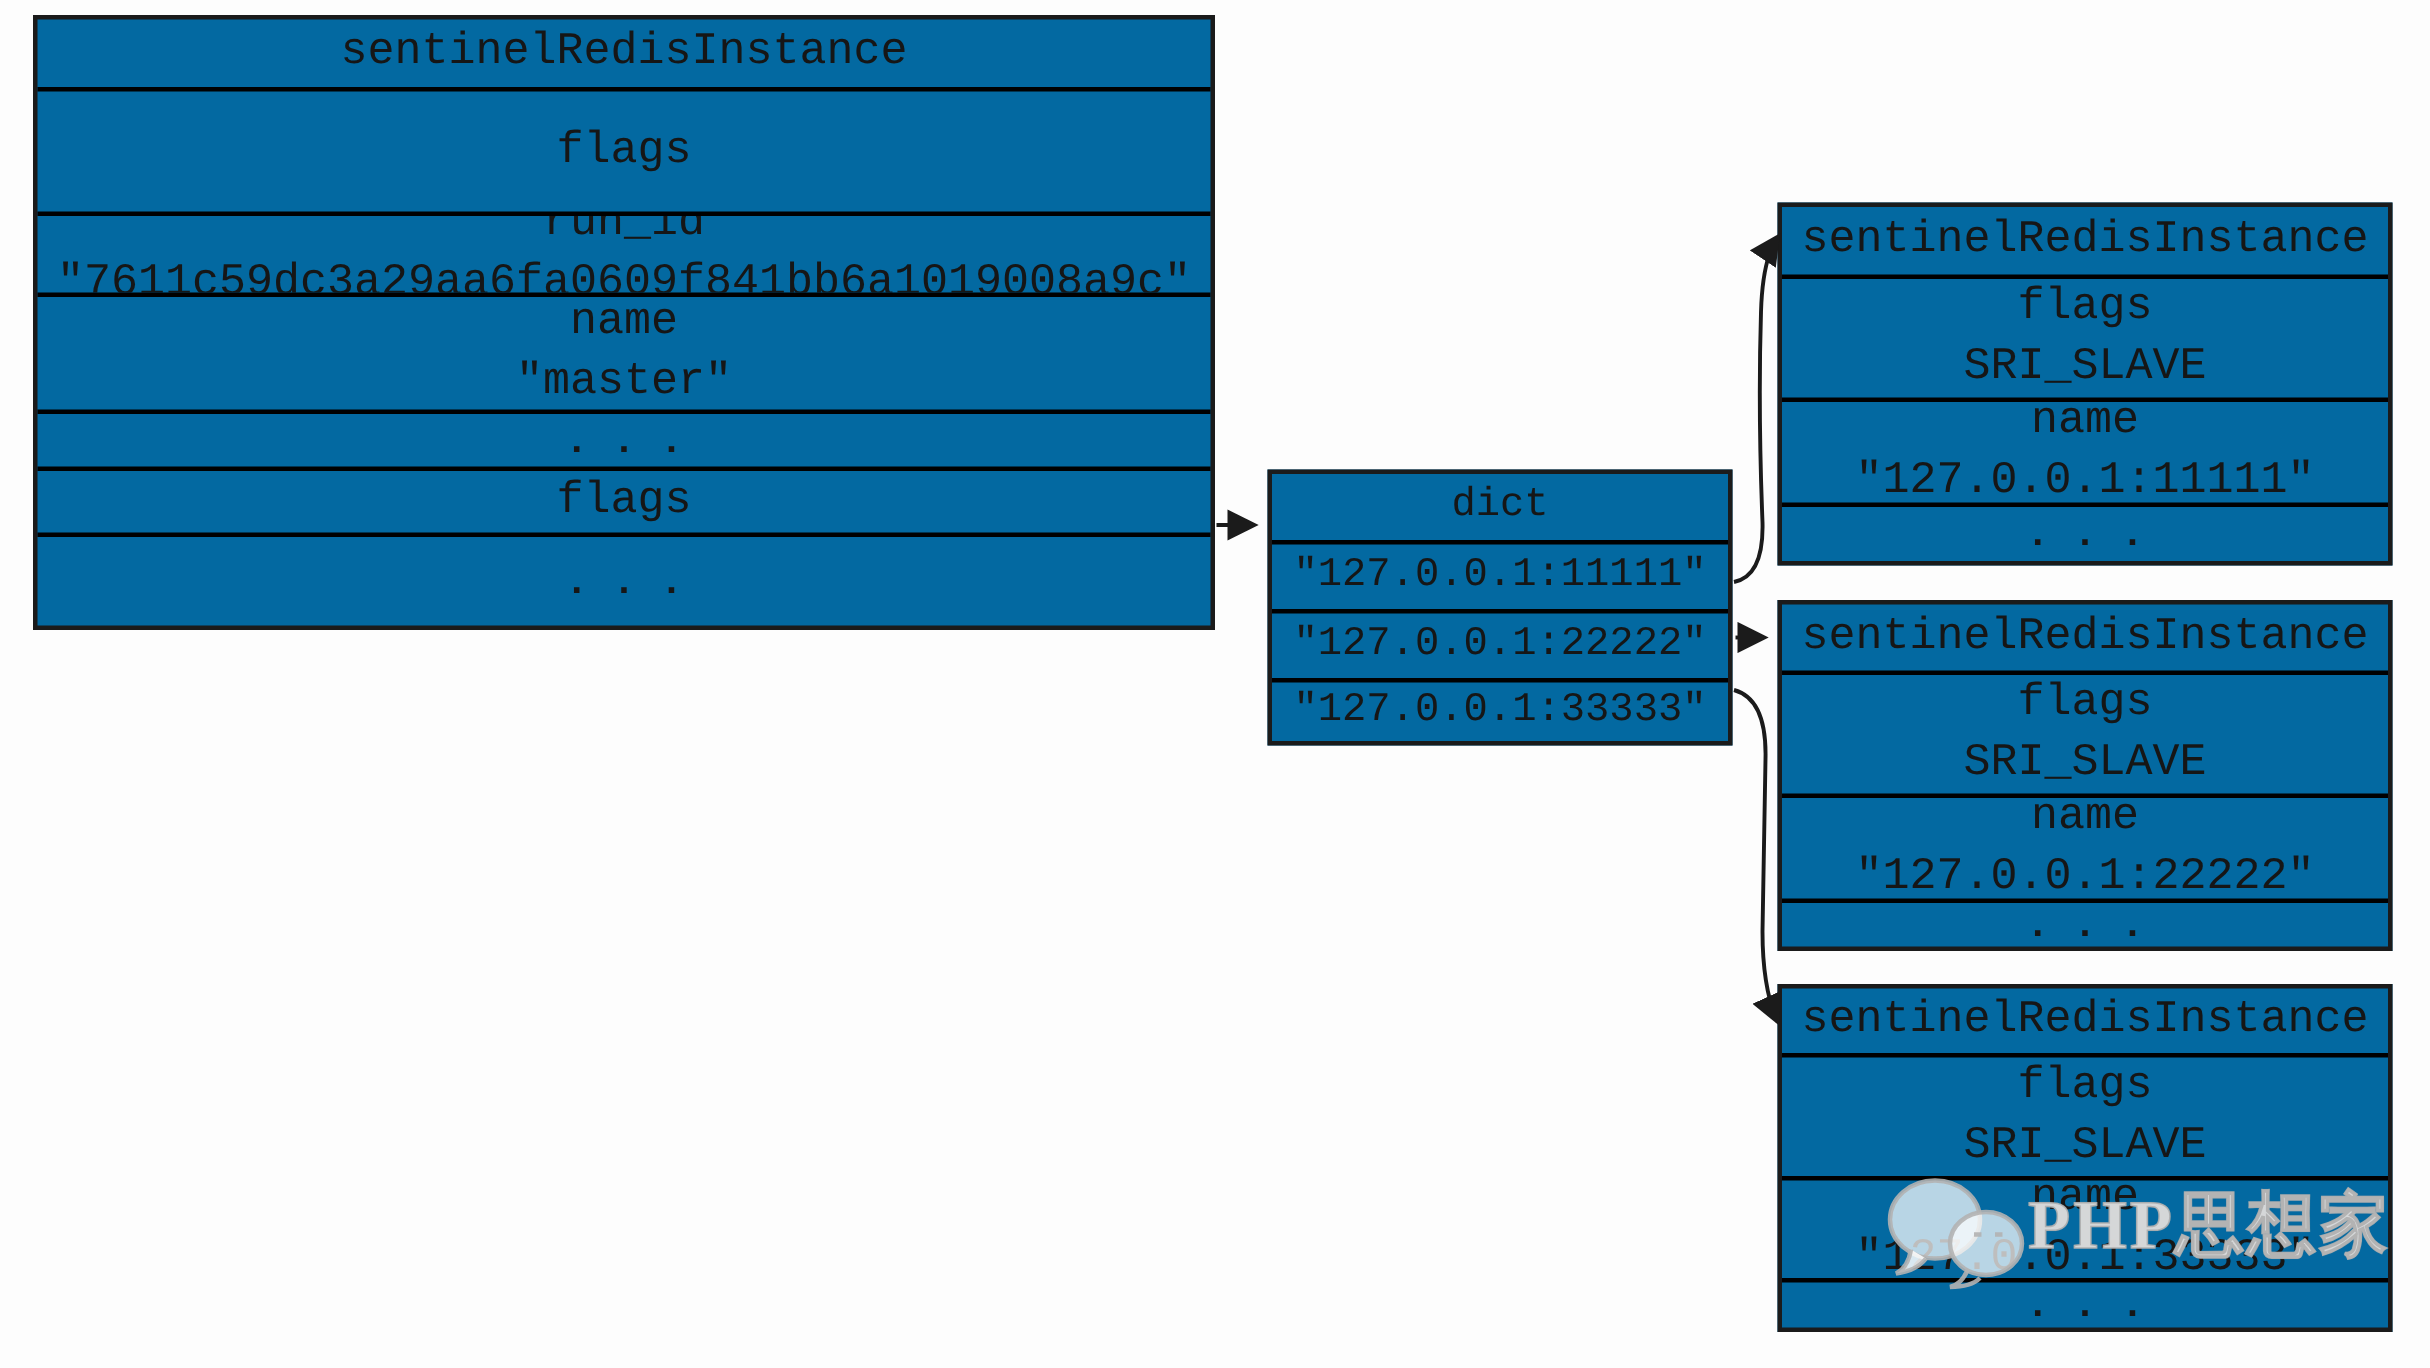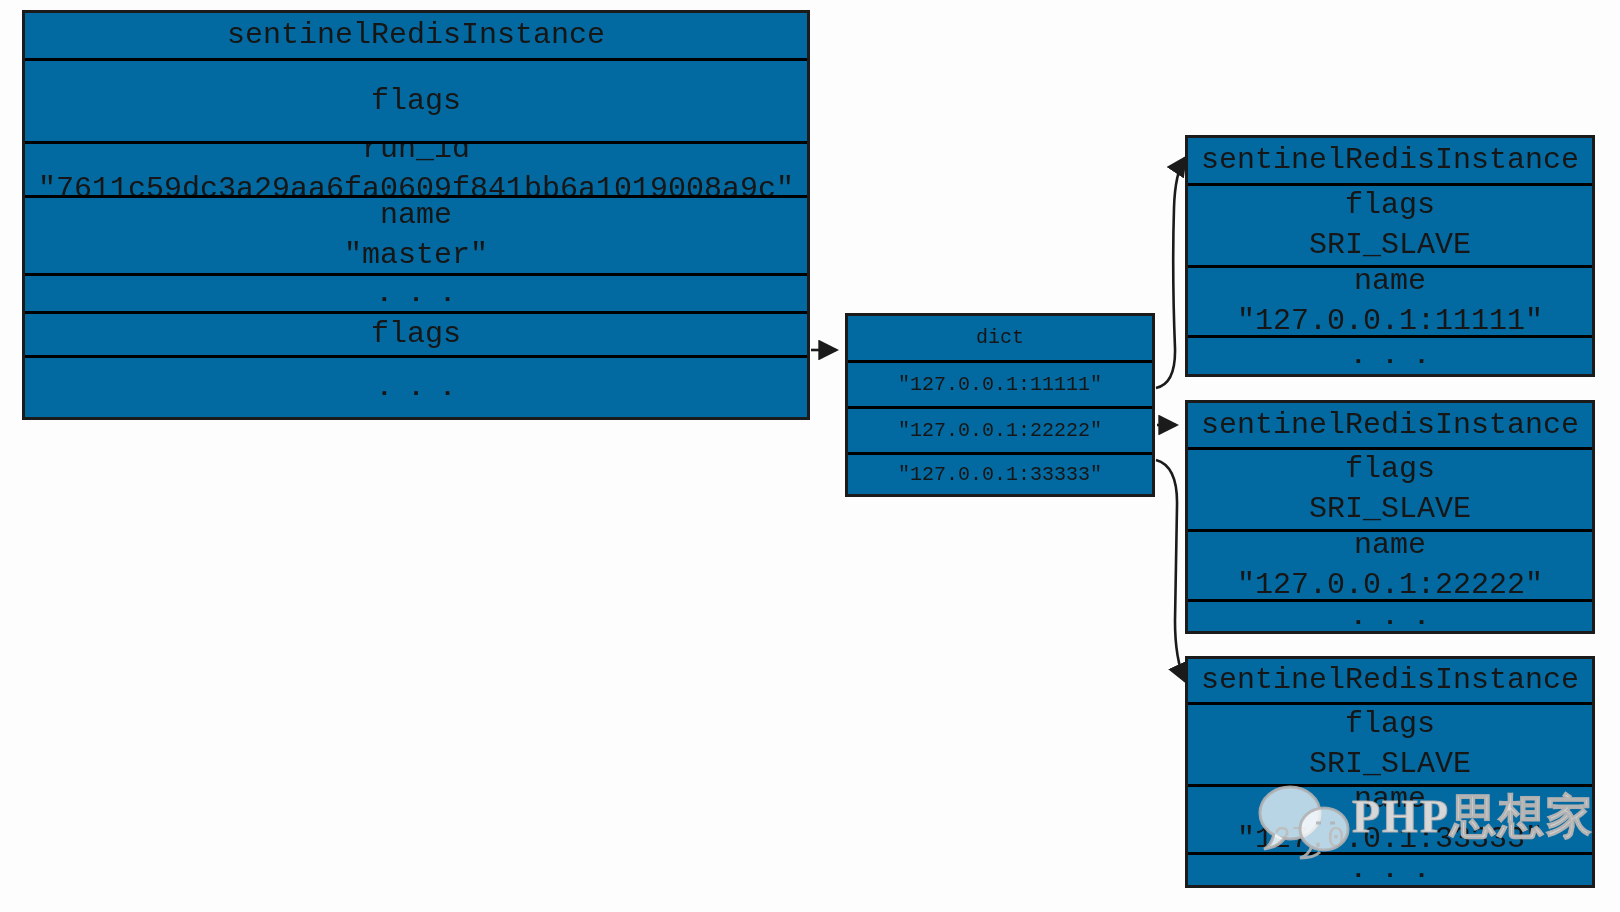--- a/index.html
+++ b/index.html
@@ -11,21 +11,21 @@
     position:absolute;background:#0369a1;border:3px solid #1b1b1b;
     box-sizing:border-box;display:flex;flex-direction:column;z-index:1;
   }
   .srow{
     border-top:3px solid #000000;box-sizing:border-box;
     display:flex;flex-direction:column;align-items:center;justify-content:center;
     row-gap:7px;overflow:hidden;
   }
   .srow:first-child{border-top:none;}
   .t30{font-size:30px;line-height:1.1;}
-  .t27{font-size:20px;line-height:1.1;}
+  .t27{font-size:27px;line-height:1.1;}
   .ellipsis{
     font-size:26px;font-weight:bold;letter-spacing:16px;padding-left:16px;line-height:1;
   }
   .arrow-layer{position:absolute;left:0;top:0;z-index:2;pointer-events:none;}
   .watermark{
     position:absolute;left:1248px;top:762px;width:320px;height:110px;z-index:3;
     display:flex;align-items:center;pointer-events:none;
   }
   .wm-icon{flex:0 0 auto;}
   .wm-text{

